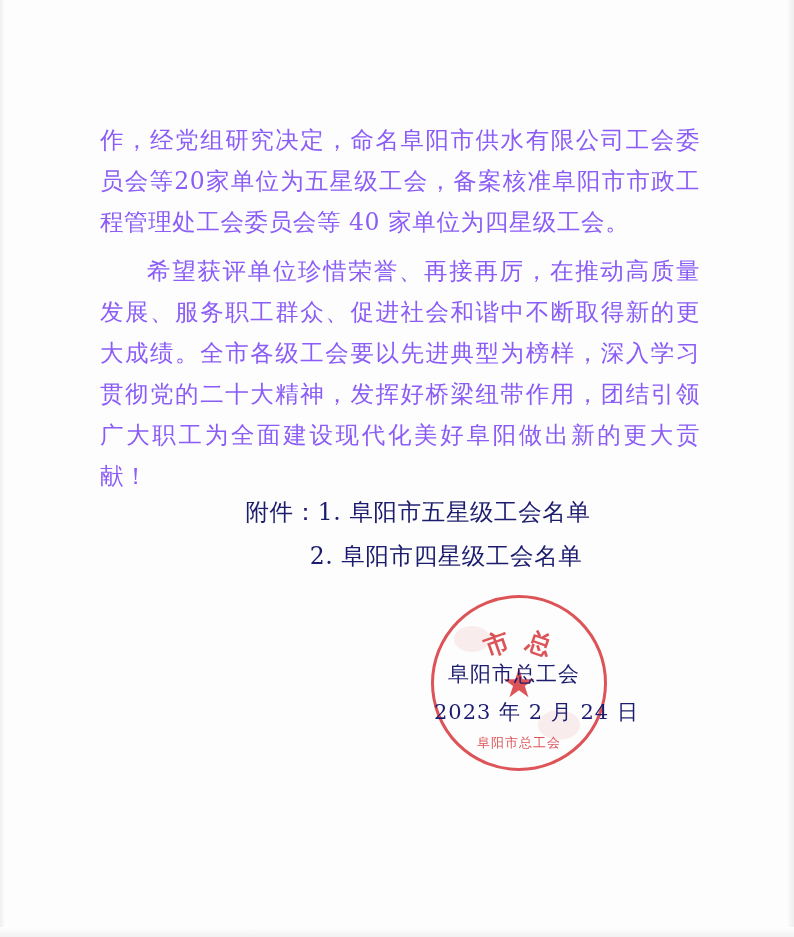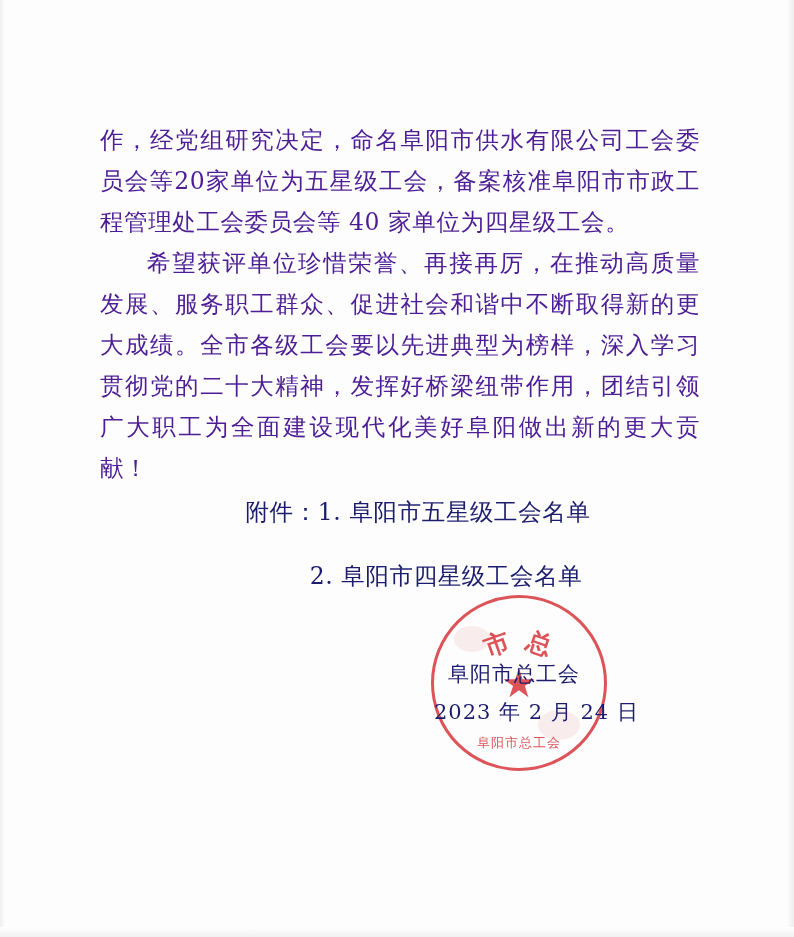--- a/index.html
+++ b/index.html
@@ -43,56 +43,55 @@
     background: linear-gradient(to top, #f1f1f1, #ffffff);
   }
 
   .body-text {
     position: absolute;
     left: 100px;
     top: 120px;
     width: 600px;
     font-size: 23.5px;
     line-height: 41px;
-    color: #4c1d95;
+    color: #8b5cf6;
     letter-spacing: 0.6px;
     text-align: justify;
     text-justify: inter-ideograph;
   }
   .para {
     margin: 0;
     padding: 0;
   }
   .para.cont {
     text-indent: 0;
   }
   .para.indent {
     text-indent: 47px;
   }
   .para + .para {
-    margin-top: 0px;
+    margin-top: 8px;
   }
 
   .attachments {
     position: absolute;
     left: 138px;
     top: 490px;
     width: 560px;
     font-size: 23.5px;
     line-height: 44px;
     color: #1c1c6e;
     letter-spacing: 0.6px;
   }
   .attach-line {
     white-space: nowrap;
     text-align: center;
   }
   .attach-line.second {
     padding-left: 56px;
-    margin-top: 20px;
   }
 
   .signature {
     position: absolute;
     left: 430px;
     top: 655px;
     width: 260px;
     font-size: 21px;
     line-height: 38px;
     color: #1c1c6e;

